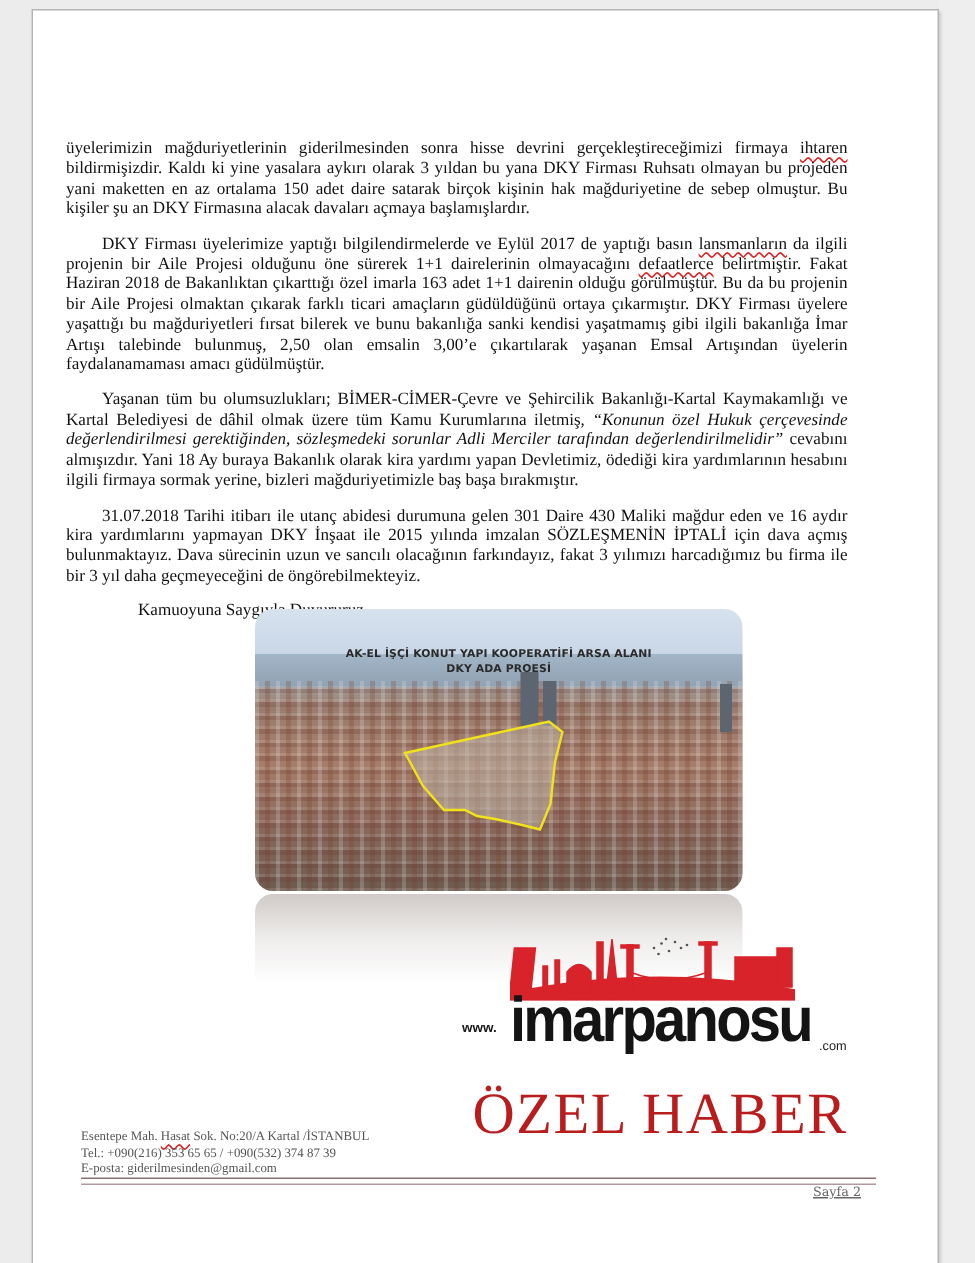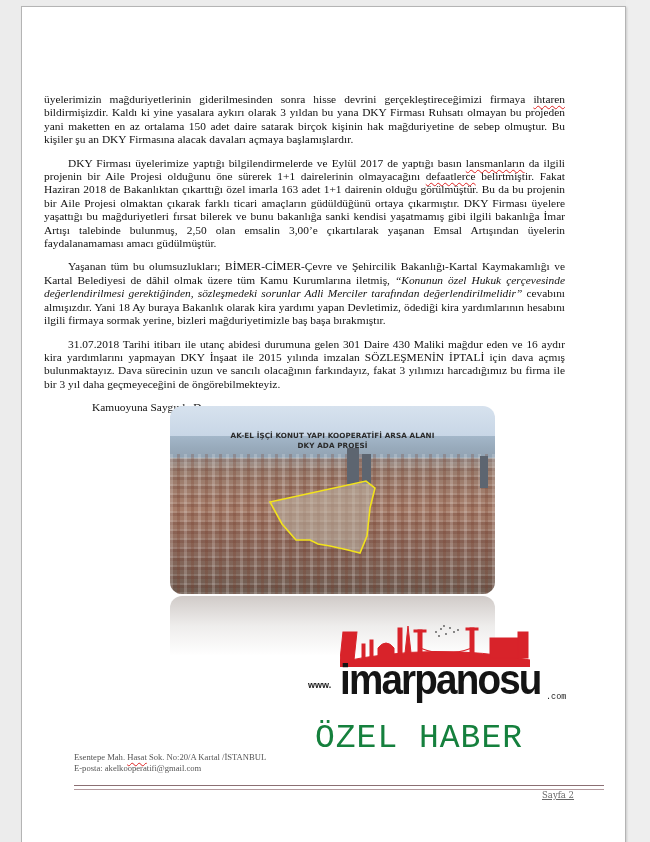--- a/index.html
+++ b/index.html
@@ -74,31 +74,31 @@
   .logo .www {
     position: absolute; left: 8px; top: 68px; font-family: "Liberation Sans", sans-serif;
     font-size: 9px; font-weight: bold; color: #1a1a1a;
   }
   .logo .brand {
     position: absolute; left: 40px; top: 44px; font-family: "Liberation Sans", sans-serif;
     font-size: 42px; font-weight: bold; color: #141414; letter-spacing: -2px;
     transform: scaleX(0.92); transform-origin: left top;
   }
   .logo .dotcom {
-    position: absolute; left: 246px; top: 80px; font-family: Liberation Mono, monospace;
+    position: absolute; left: 246px; top: 80px; font-family: Liberation Sans, sans-serif;
     font-size: 8.5px; color: #1a1a1a;
   }
   .logo .ozel {
-    position: absolute; left: 15px; top: 108px; font-family: Liberation Mono, monospace;
-    font-size: 33px; color: #15803d; letter-spacing: 1px;
+    position: absolute; left: 15px; top: 108px; font-family: Liberation Serif, serif;
+    font-size: 39px; color: #b91c1c; letter-spacing: 1px;
   }
 
   .footer {
     position: absolute; left: 54px; top: 752px; width: 530px;
-    font-family: "Liberation Serif", serif; font-size: 8.6px; line-height: 10.6px; color: #555; margin-left: 20px;
+    font-family: "Liberation Serif", serif; font-size: 8.6px; line-height: 10.6px; color: #555;
   }
   .footer .rule {
     position: absolute; left: 0; top: 33px; width: 530px; height: 3px;
     border-top: 1.5px solid #8b6f73; border-bottom: 1px solid #b49a9e;
   }
   .page-num {
     position: absolute; left: 542px; top: 790px; font-family: "DejaVu Serif", serif;
     font-size: 8.5px; color: #666; text-decoration: underline;
   }
 </style>
@@ -163,17 +163,18 @@
   <div class="www">www.</div>
   <div class="brand">imarpanosu</div>
   <div class="dotcom">.com</div>
   <div class="ozel">ÖZEL HABER</div>
 </div>
 
 <div class="footer">
   <div>
     <span>Esentepe Mah. </span><span class="spell">Hasat</span><span> Sok. No:20/A  Kartal /İSTANBUL</span>
   </div>
-  <div>E-posta: akelkooperatifi@gmail.com</div>
+  <div>Tel.: +090(216) 353 65 65  / +090(532) 374 87 39</div>
+  <div>E-posta: giderilmesinden@gmail.com</div>
   <div class="rule"></div>
 </div>
 
 <div class="page-num">Sayfa 2</div>
 
 </body></html>

